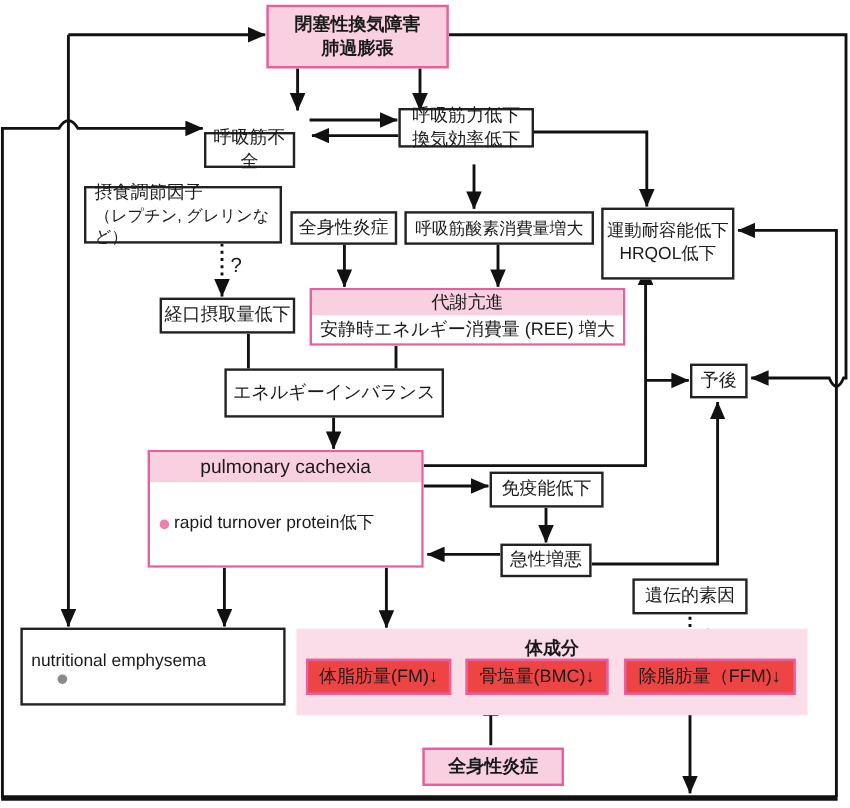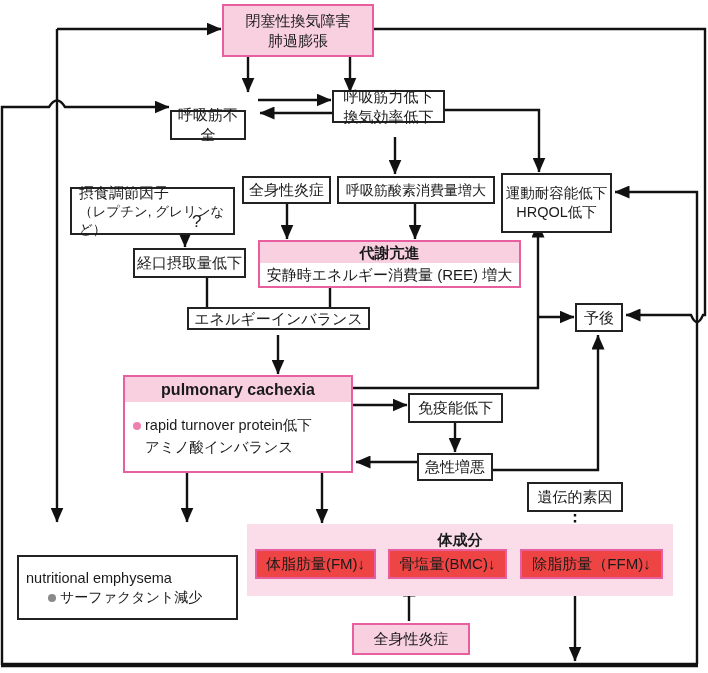--- a/index.html
+++ b/index.html
@@ -10,25 +10,25 @@
   #wires{position:absolute;left:0;top:0;z-index:1;}
   .ln{fill:none;stroke:#111;stroke-width:2.4px;}
   .ln.thick{stroke-width:4.5px;}
   .ln.dotted{stroke-dasharray:2.5,3.5;}
   .bx{
     position:absolute;z-index:2;box-sizing:border-box;background:#fff;
     border:2px solid #222;display:flex;flex-direction:column;align-items:center;
     justify-content:center;text-align:center;font-size:15px;line-height:1.32;
   }
   .bx.pinkbox{background:#f8d0e0;border-color:#e75f9f;}
-  .bx.bold{font-weight:normal;text-align:center;}
-  .bx.leftal{align-items:flex-start;text-align:left;padding-left:7px;padding-right:4px;margin-top:32px;}
+  .bx.bold{font-weight:bold;text-align:center;}
+  .bx.leftal{align-items:flex-start;text-align:left;padding-left:7px;padding-right:4px;}
   .bx.split{padding:0;border-color:#e75f9f;justify-content:flex-start;}
   .split .hd{
-    width:100%;background:#f8d0e0;font-weight:bold;display:flex;align-items:center;
+    width:100%;background:#f8d0e0;font-weight:normal;display:flex;align-items:center;
     justify-content:center;box-sizing:border-box;
   }
   .split .bd{
     width:100%;background:#fff;display:flex;flex-direction:column;justify-content:center;
     box-sizing:border-box;
   }
   .split .bd.center{align-items:center;}
   .split .bd.left{align-items:flex-start;padding-left:8px;}
   .li{white-space:nowrap;display:flex;align-items:center;}
   .blt{display:inline-block;width:8px;height:8px;border-radius:50%;margin-right:4px;flex:0 0 auto;}
@@ -142,38 +142,35 @@
 
   <div class="bx" style="left:133px;top:248px;width:113px;height:30px">
     <span>経口摂取量低下</span>
   </div>
 
   <div class="bx split" style="left:258px;top:240px;width:263px;height:48px">
     <div class="hd" style="height:22px">代謝亢進</div>
     <div class="bd center" style="height:24px">安静時エネルギー消費量 (REE) 増大</div>
   </div>
 
-  <div class="bx" style="left:187px;top:307px;width:183px;height:23px">
+  <div class="bx" style="left:187px;top:307px;width:183px;height:41px">
     <span>エネルギーインバランス</span>
   </div>
 
   <div class="bx" style="left:575px;top:303px;width:48px;height:29px">
     <span>予後</span>
   </div>
 
   <div class="bx split" style="left:123px;top:375px;width:230px;height:98px">
     <div class="hd" style="height:25px;font-size:16px">pulmonary  cachexia</div>
     <div class="bd left" style="height:69px;font-size:14.5px;line-height:1.5">
       <div class="li">
         <span class="blt pk"></span>
         <span>rapid turnover protein低下</span>
       </div>
-      <div class="li" style="padding-left:12px">
-        <span>アミノ酸インバランス</span>
-      </div>
     </div>
   </div>
 
   <div class="bx" style="left:408px;top:393px;width:95px;height:30px">
     <span>免疫能低下</span>
   </div>
 
   <div class="bx" style="left:417px;top:453px;width:76px;height:28px">
     <span>急性増悪</span>
   </div>
@@ -183,21 +180,20 @@
   </div>
 
   <div class="qmark" style="left:585px;top:521px">
     <span>?</span>
   </div>
 
   <div class="bx leftal" style="left:17px;top:523px;width:221px;height:65px;font-size:14.5px;line-height:1.4">
     <span>nutritional emphysema</span>
     <div class="li" style="padding-left:22px;font-size:14px">
       <span class="blt gy"></span>
-      <span>サーファクタント減少</span>
     </div>
   </div>
 
   <div class="panel" style="left:247px;top:524px;width:426px;height:72px">
     <span>体成分</span>
   </div>
   <div class="bx panel-item" style="left:255px;top:549px;width:121px;height:30px">
     <span>体脂肪量(FM)↓</span>
   </div>
   <div class="bx panel-item" style="left:388px;top:549px;width:119px;height:30px">

